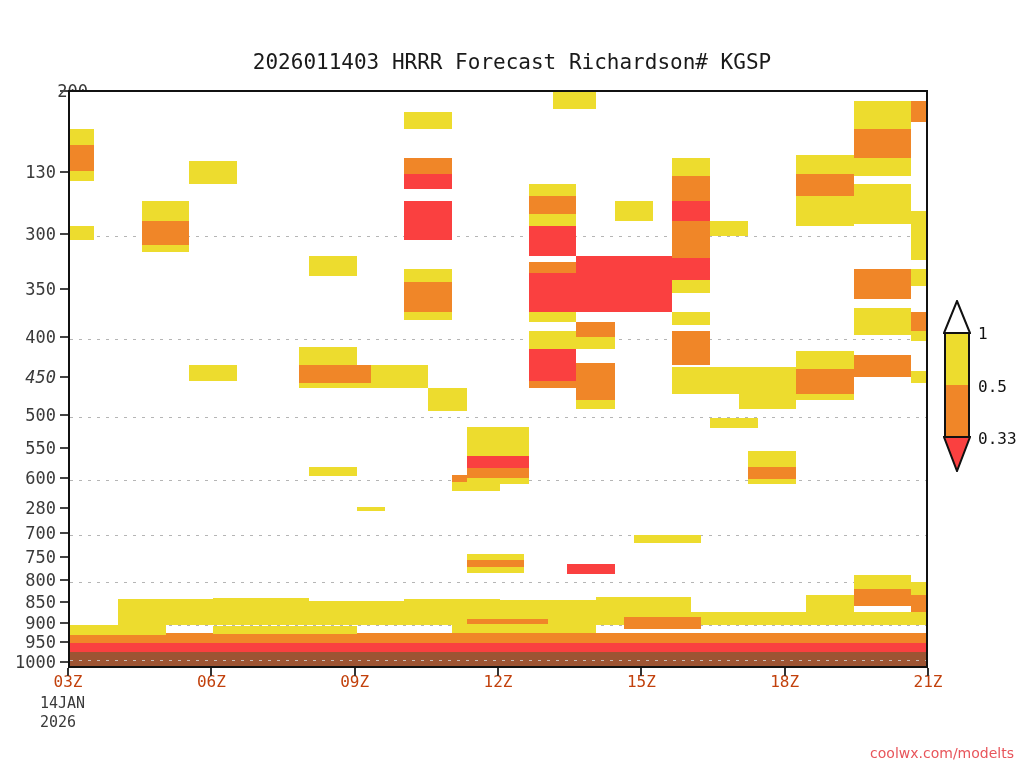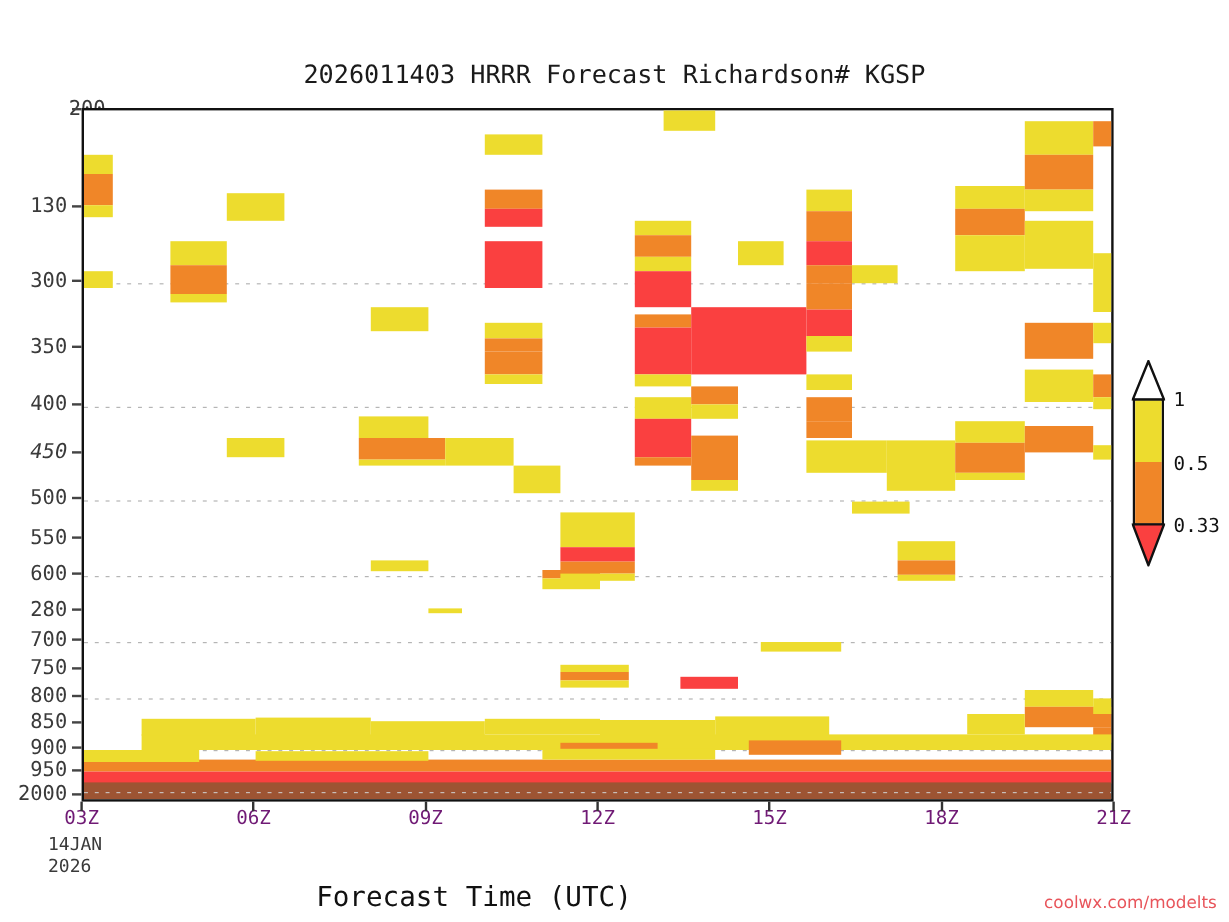--- a/index.html
+++ b/index.html
@@ -38,21 +38,21 @@
 
   
   .ytick{
     position:absolute;right:0;transform:translateY(-50%);
     font-size:17px;color:#3a3a3a;text-align:right;white-space:nowrap;
     font-family:"DejaVu Sans Mono",monospace;
   }
   .ytickmark{position:absolute;height:2px;width:8px;background:#444;transform:translateY(-50%);}
   .xtick{
     position:absolute;top:672px;transform:translateX(-50%);
-    font-size:16px;color:#701a75;white-space:nowrap;
+    font-size:16px;color:#c2410c;white-space:nowrap;
     font-family:"DejaVu Sans Mono",monospace;
   }
   .xtickmark{position:absolute;top:668px;width:2px;height:8px;background:#333;}
   #date-stamp{
     position:absolute;left:40px;top:694px;font-size:15px;color:#3a3a3a;
     line-height:19px;font-family:"DejaVu Sans Mono",monospace;
   }
   #xaxis-label{
     position:absolute;left:0;top:735px;width:790px;text-align:center;
     font-size:23px;color:#111;font-family:"DejaVu Sans Mono",monospace;
@@ -112,21 +112,21 @@
       <div class="ytick" style="top: 557px; right: 968px;">750</div>
       <div class="ytickmark" style="left: 60px; top: 557px;"></div>
       <div class="ytick" style="top: 580px; right: 968px;">800</div>
       <div class="ytickmark" style="left: 60px; top: 580px;"></div>
       <div class="ytick" style="top: 602px; right: 968px; margin-left: 32px;">850</div>
       <div class="ytickmark" style="left: 60px; top: 602px;"></div>
       <div class="ytick" style="top: 623px; right: 968px;">900</div>
       <div class="ytickmark" style="left: 60px; top: 623px;"></div>
       <div class="ytick" style="top: 642px; right: 968px;">950</div>
       <div class="ytickmark" style="left: 60px; top: 642px;"></div>
-      <div class="ytick" style="top: 662px; right: 968px;">2000</div>
+      <div class="ytick" style="top: 662px; right: 968px;">1000</div>
       <div class="ytickmark" style="left: 60px; top: 662px;"></div>
     </div>
 
   <div id="plot-frame">
     <div id="gridlines">
         <div class="gridline" style="top: 144px;"></div>
         <div class="gridline" style="top: 247px;"></div>
         <div class="gridline" style="top: 325px;"></div>
         <div class="gridline" style="top: 388px;"></div>
         <div class="gridline" style="top: 443px;"></div>
@@ -265,21 +265,20 @@
       <div class="xtickmark" style="left: 783.667px;"></div>
       <div class="xtick" style="left: 928px;">21Z</div>
       <div class="xtickmark" style="left: 927px;"></div>
     </div>
 
   <div id="date-stamp">
       <div>14JAN</div>
       <div>2026</div>
     </div>
 
-  <div id="xaxis-label">Forecast Time (UTC)</div>
 
   <div id="watermark">coolwx.com/modelts</div>
 
   <div id="colorbar">
     <div id="cb-top-arrow"></div>
     <svg id="cb-top-arrow-line" viewBox="0 0 28 34">
       <polygon points="14,1 27,33 1,33" fill="#ffffff" stroke="#111" stroke-width="2"></polygon>
     </svg>
     <div id="cb-body">
       <div class="cb-seg" id="cb-yellow" style="top: 0px; height: 50%; background: rgb(237, 220, 46);"></div>

